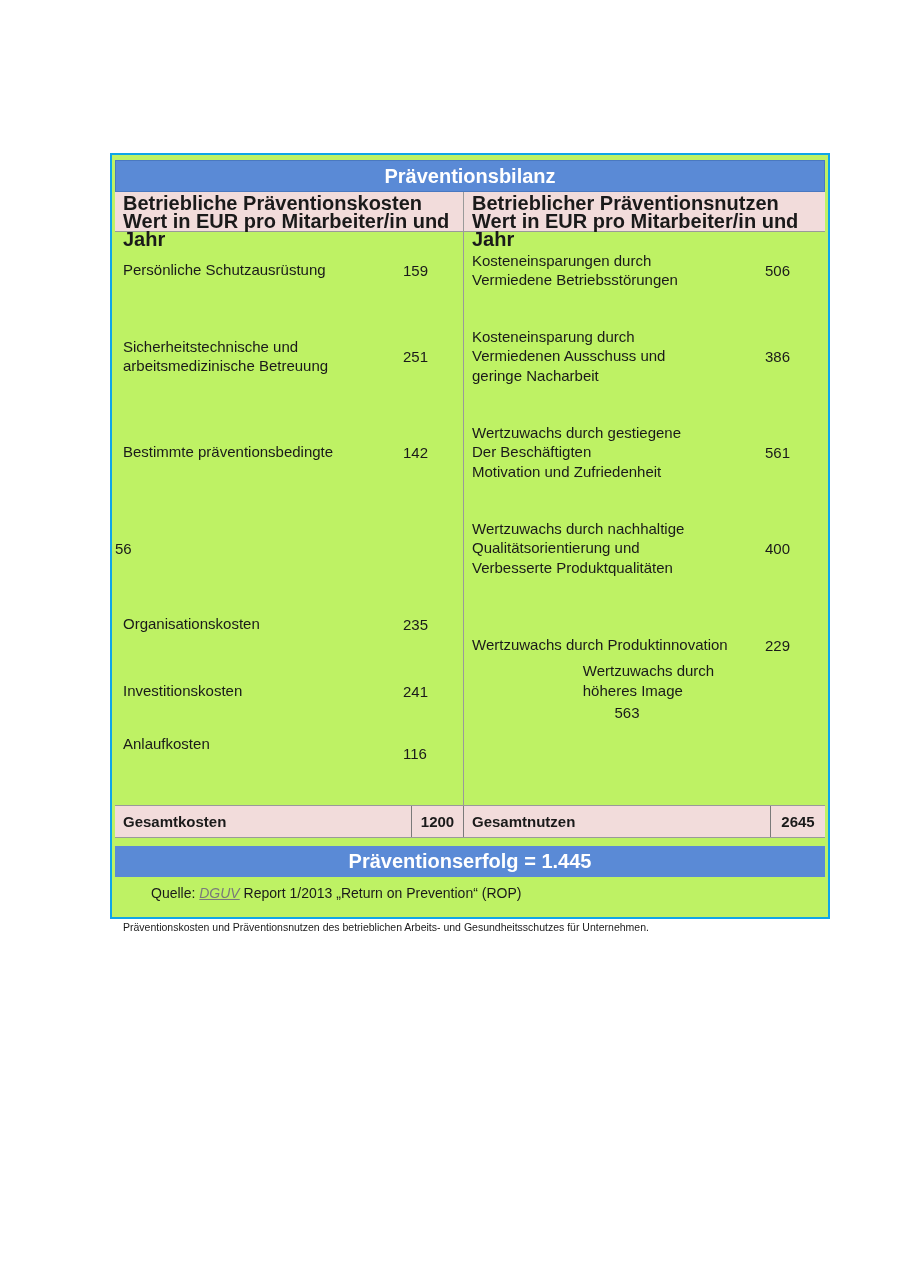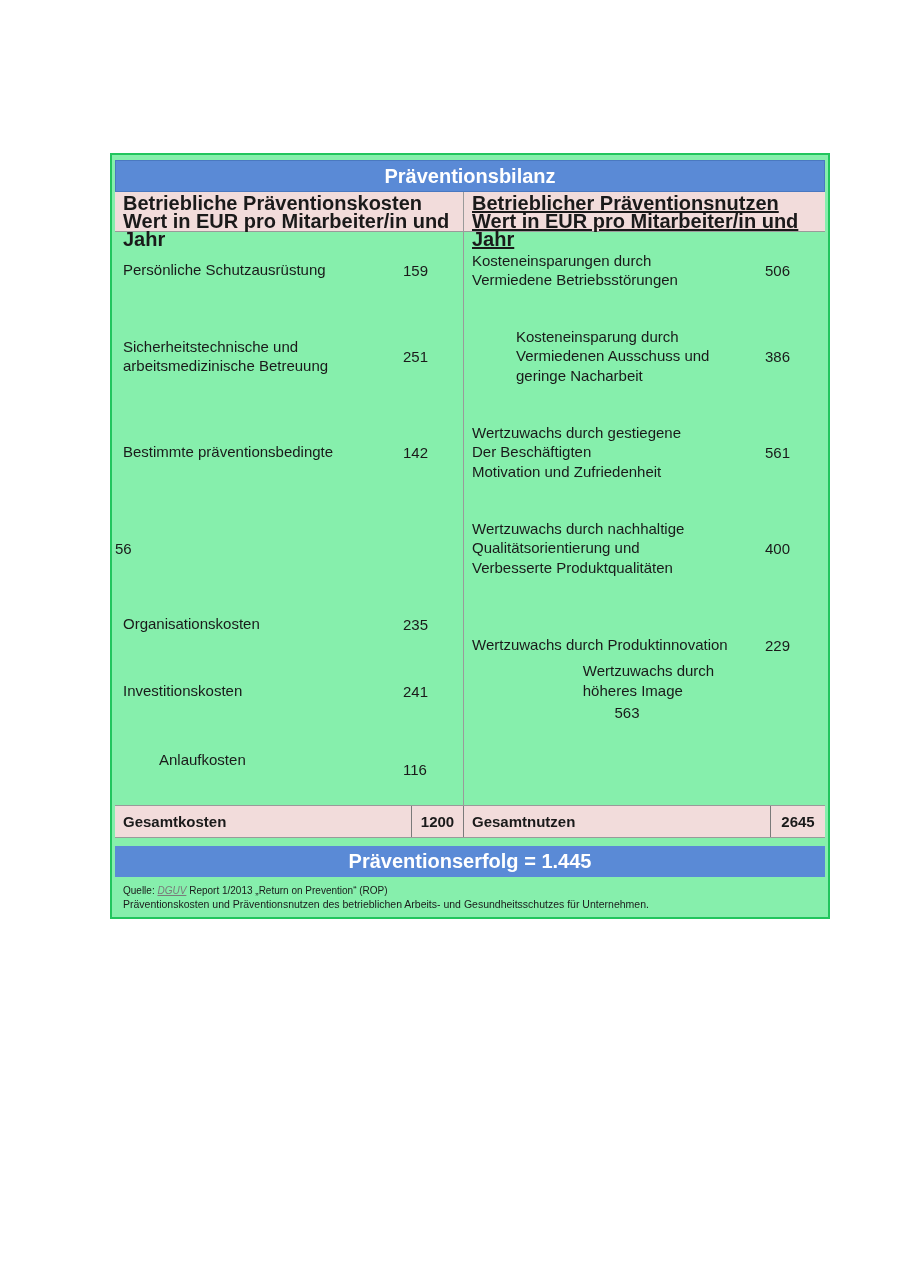--- a/index.html
+++ b/index.html
@@ -1,48 +1,48 @@
 <!DOCTYPE html>
 <html><head>
 <meta charset="utf-8">
 <style>
   html, body { margin: 0; padding: 0; background: #ffffff; }
   body { width: 900px; height: 1272px; position: relative; font-family: "Liberation Sans", sans-serif; color: #1a1a1a; }
   .frame {
     position: absolute; left: 110px; top: 153px; width: 720px; height: 766px;
-    border: 2px solid #22c55e; box-sizing: border-box; background: #86efac;
+    border: 2px solid #0ea5e9; box-sizing: border-box; background: #bef264;
   }
   .inner { position: absolute; left: 3px; top: 5px; right: 3px; }
   .title-bar {
     height: 30px; background: #5a8ad6; color: #ffffff; font-weight: bold;
     font-size: 20px; text-align: center; line-height: 30px;
     border: 1px solid #4a78c0;
   }
   .head-row { display: flex; height: 39px; background: #f2dcdb; border-bottom: 1px solid #9a9a9a; }
   .head-cell { flex: 0 0 auto; padding: 2px 0 0 8px; font-weight: bold; font-size: 20px; line-height 17px; box-sizing: border-box; }
   .head-cell .l { display: block; line-height: 18px; }
   .col-left { width: 349px; border-right: 1px solid #9a9a9a; }
-  .col-right { flex: 1; text-decoration: underline; }
+  .col-right { flex: 1; }
   .body-row { display: flex; height: 573px; border-bottom: 1px solid #9a9a9a; }
   .body-col { position: relative; box-sizing: border-box; }
   .item { position: absolute; left: 0; right: 0; display: flex; align-items: center; }
   .item-label { font-size: 15px; line-height: 19.5px; padding-left: 8px; flex: 1; }
   .item-label span { display: block; }
   .item-value { font-size: 15px; width: 60px; text-align: left; }
   .total-row { display: flex; height: 31px; background: #f2dcdb; border-bottom: 1px solid #9a9a9a; font-weight: bold; font-size: 15px; }
   .total-row > div { line-height: 31px; box-sizing: border-box; }
   .t-label-l { width: 297px; padding-left: 8px; border-right: 1px solid #7a7a7a; }
   .t-val-l { width: 52px; text-align: center; border-right: 1px solid #7a7a7a; }
   .t-label-r { width: 307px; padding-left: 8px; border-right: 1px solid #7a7a7a; }
   .t-val-r { flex: 1; text-align: center; }
   .result-bar { height: 31px; background: #5a8ad6; color: #fff; font-weight: bold; font-size: 20px; text-align: center; line-height: 31px; margin-top: 8px; }
   .source { padding: 8px 0 0 8px; font-size: 13px; }
-  .source .q { font-size: 10px; }
+  .source .q { font-size: 14px; margin-left: 28px; }
   .source .dguv { color: #7a7a7a; font-style: italic; text-decoration: underline; }
-  .source .desc { font-size: 10.5px; margin-top: 2px; }
+  .source .desc { font-size: 10.5px; margin-top: 20px; }
 </style>
 </head>
 <body>
 
 <div class="frame">
   <div class="inner">
     <div class="title-bar">Präventionsbilanz</div>
 
     <div class="head-row">
       <div class="head-cell col-left">
@@ -84,36 +84,36 @@
               <span>Organisationskosten</span>
             </div>
             <div class="item-value">235</div>
           </div>
           <div class="item" style="top: 429px; height: 60px;">
             <div class="item-label">
               <span>Investitionskosten</span>
             </div>
             <div class="item-value">241</div>
           </div>
-          <div class="item" style="top: 498px; height: 60px; margin-left: 36px;">
+          <div class="item" style="top: 482px; height: 60px;">
             <div class="item-label">
               <span>Anlaufkosten</span>
             </div>
             <div class="item-value" style="margin-top: 18px;">116</div>
           </div>
         </div>
       <div class="body-col col-right" id="benefits-col">
           <div class="item" style="top: 8px; height: 60px;">
             <div class="item-label">
               <span>Kosteneinsparungen durch</span>
               <span>Vermiedene Betriebsstörungen</span>
             </div>
             <div class="item-value">506</div>
           </div>
-          <div class="item" style="top: 94px; height: 60px; margin-left: 44px;">
+          <div class="item" style="top: 94px; height: 60px;">
             <div class="item-label">
               <span>Kosteneinsparung durch</span>
               <span>Vermiedenen Ausschuss und</span>
               <span>geringe Nacharbeit</span>
             </div>
             <div class="item-value">386</div>
           </div>
           <div class="item" style="top: 190px; height: 60px;">
             <div class="item-label">
               <span>Wertzuwachs durch gestiegene</span>

